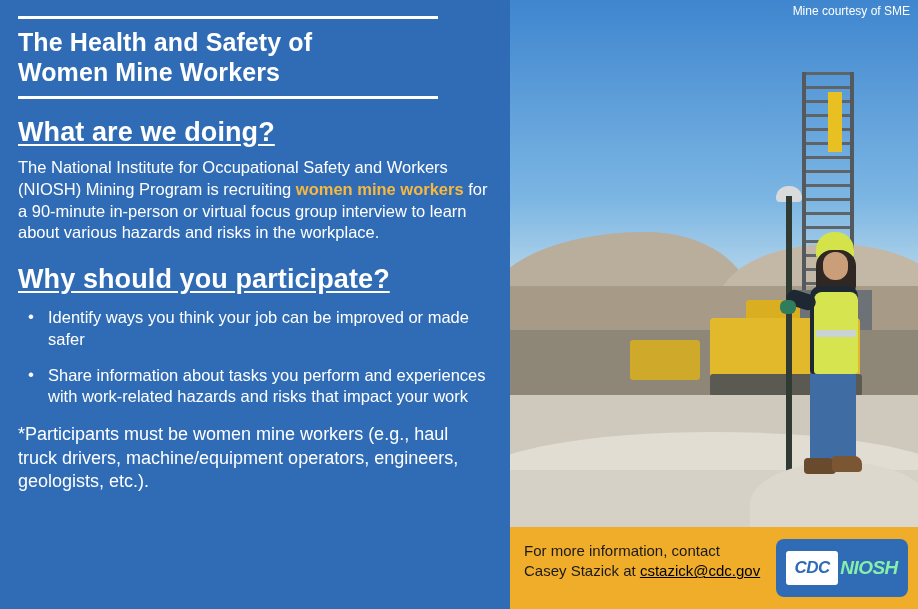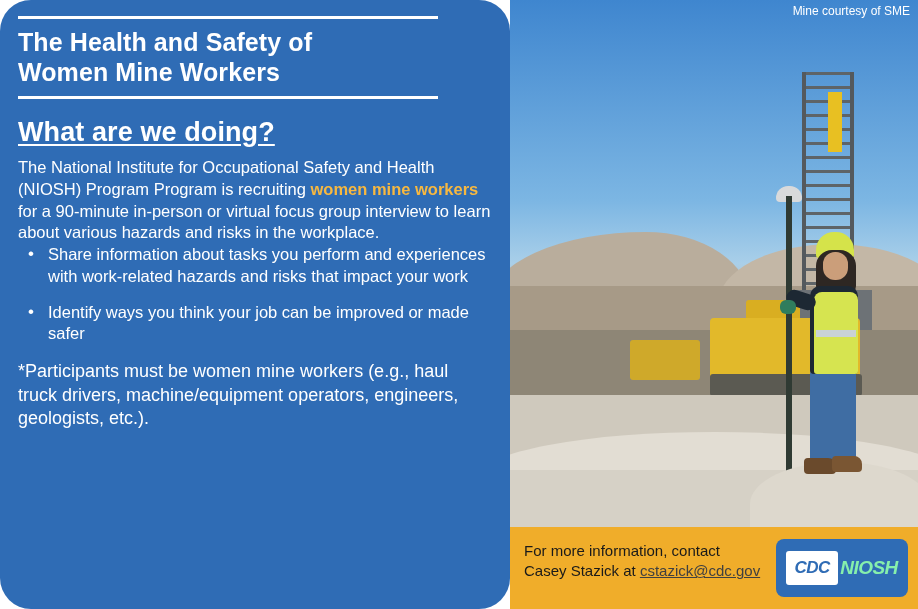--- a/index.html
+++ b/index.html
@@ -22,21 +22,20 @@
   
   .left-panel {
     position: relative;
     width: 510px;
     height: 609px;
     background: #2f6cb5;
     box-sizing: border-box;
     padding: 16px 18px 8px 16px;
     color: #ffffff;
     overflow: hidden;
-    border-radius: 31px;
   }
   .rule {
     height: 3px;
     background: #ffffff;
     width: 420px;
     margin: 0 0 0 2px;
   }
   .rule.top { margin-bottom: 9px; }
   .rule.bottom { margin-top: 9px; }
 
@@ -402,21 +401,21 @@
     box-sizing: border-box;
     padding: 14px 12px 8px 14px;
   }
   .footer-text {
     font-size: 15px;
     line-height: 1.35;
     color: #1a1a1a;
     max-width: 260px;
   }
   .footer-email {
-    color: #404040;
+    color: #000000;
     text-decoration: underline;
   }
   .logo-block {
     position: absolute;
     right: 10px;
     top: 12px;
     width: 132px;
     height: 58px;
     background: #2f6cb5;
     border-radius: 8px;
@@ -458,26 +457,27 @@
 
     <div class="main-title">
       <div>The Health and Safety of</div>
       <div>Women Mine Workers</div>
     </div>
 
     <div class="rule bottom"></div>
 
     <div class="section-head">What are we doing?</div>
 
-    <p class="body-text"><span>The National Institute for Occupational Safety and Health (NIOSH) Program Program is recruiting </span><span class="hl">women mine workers</span><span> for a 90-minute in-person or virtual focus group interview to learn about various hazards and risks in the workplace.</span></p>
-
+    <p class="body-text"><span>The National Institute for Occupational Safety and Workers (NIOSH) Mining Program is recruiting </span><span class="hl">women mine workers</span><span> for a 90-minute in-person or virtual focus group interview to learn about various hazards and risks in the workplace.</span></p>
+
+    <div class="section-head second">Why should you participate?</div>
 
     <ul class="bullets">
+      <li>Identify ways you think your job can be improved or made safer</li>
       <li>Share information about tasks you perform and experiences with work-related hazards and risks that impact your work</li>
-      <li>Identify ways you think your job can be improved or made safer</li>
     </ul>
 
     <p class="footnote">*Participants must be women mine workers (e.g., haul truck drivers, machine/equipment operators, engineers, geologists, etc.).</p>
   </div>
 
   <div class="right-panel">
 
     <div class="photo">
       <div class="photo-credit">Mine courtesy of SME</div>
 

